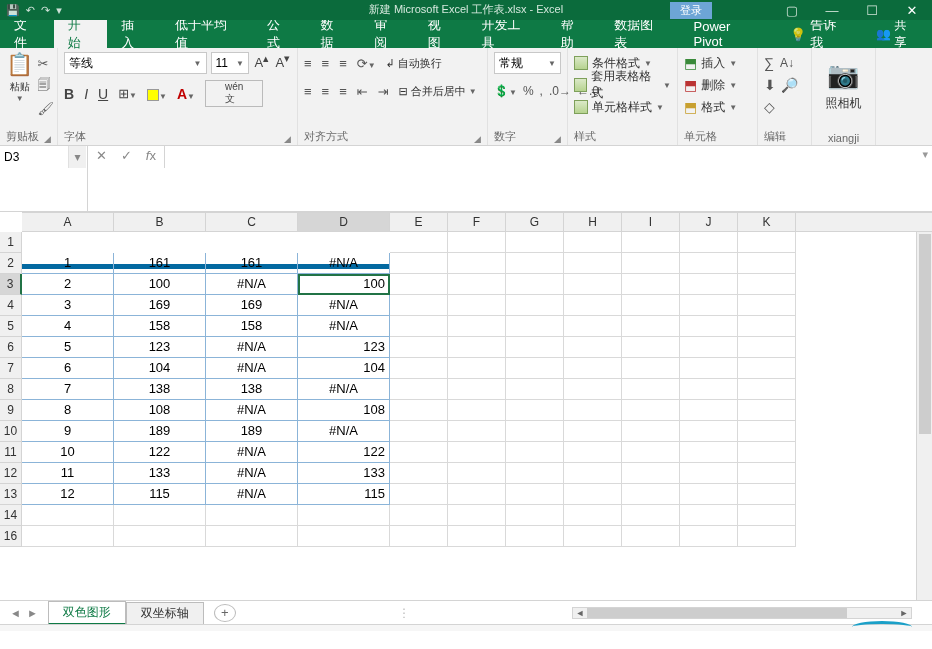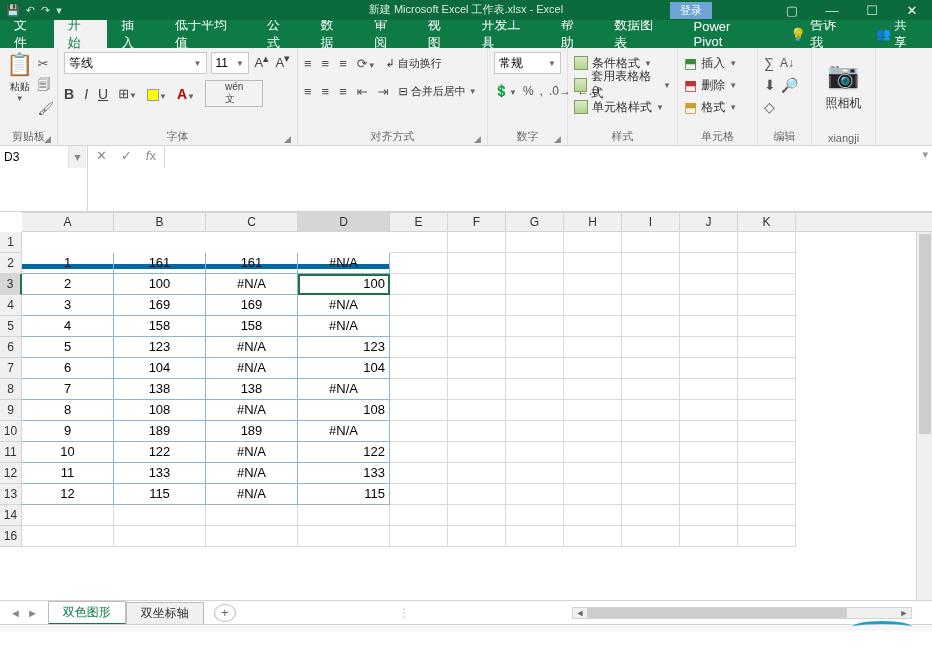--- a/index.html
+++ b/index.html
@@ -20,21 +20,21 @@
 .ribbon-tabs .tab { padding: 0 14px; display: flex; align-items: center; font-size: 13px; cursor: default; }
 .ribbon-tabs .tab.active { background: #f2f2f2; color: #0e7a45; }
 .ribbon-tabs .spacer { flex: 1; }
 .ribbon-tabs .tellme-icon { margin-right: 4px; opacity: .8; }
 .ribbon-tabs .share { padding: 0 14px; display: flex; align-items: center; }
 
 
 .ribbon { height: 98px; background: #f2f2f2; border-bottom: 1px solid #d4d4d4; display: flex; }
 .group { border-right: 1px solid #e1e1e1; padding: 4px 6px 1px; display: flex; flex-direction: column; }
 .group .rows { flex: 1; }
-.group .glabel { text-align: center; font-size: 11px; color: #6a6a6a; padding-top: 1px; position: relative; }
+.group .glabel { font-size: 11px; color: #6a6a6a; padding-top: 1px; position: relative; }
 .group .glabel .dlaunch { position: absolute; right: 0; bottom: 0; font-size: 9px; color: #888; }
 
 .clipboard { width: 58px; }
 .bigbtn-col { display: flex; flex-direction: column; align-items: center; width: 36px; }
 .bigbtn-col .ico { font-size: 22px; color: #c17b2e; }
 .bigbtn-col .txt { font-size: 10px; margin-top: 2px; color: #333; }
 .clip-row { display: flex; }
 .clip-side { display: flex; flex-direction: column; gap: 4px; padding-top: 4px; padding-left: 4px; }
 .clip-side span { font-size: 13px; color: #5a5a5a; }
 

